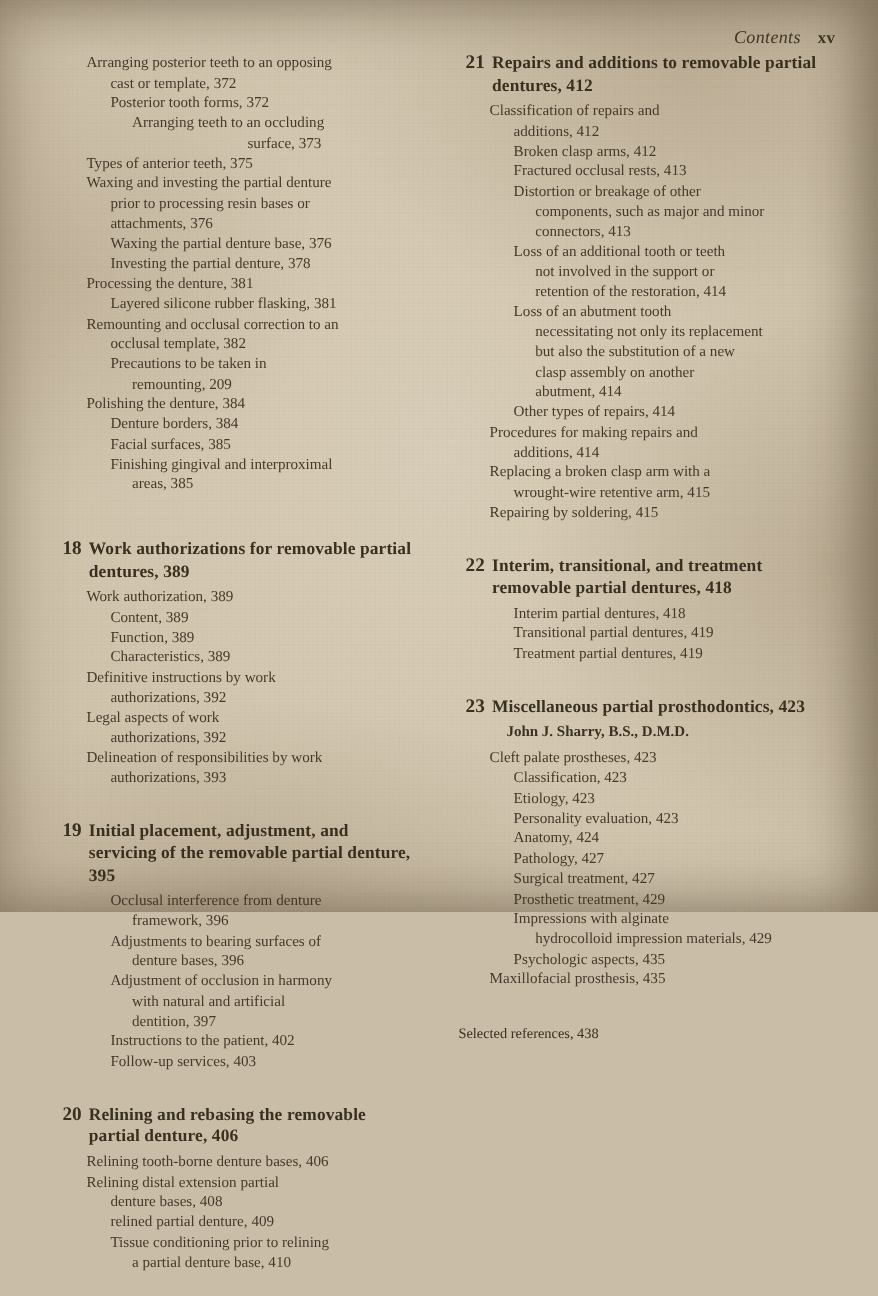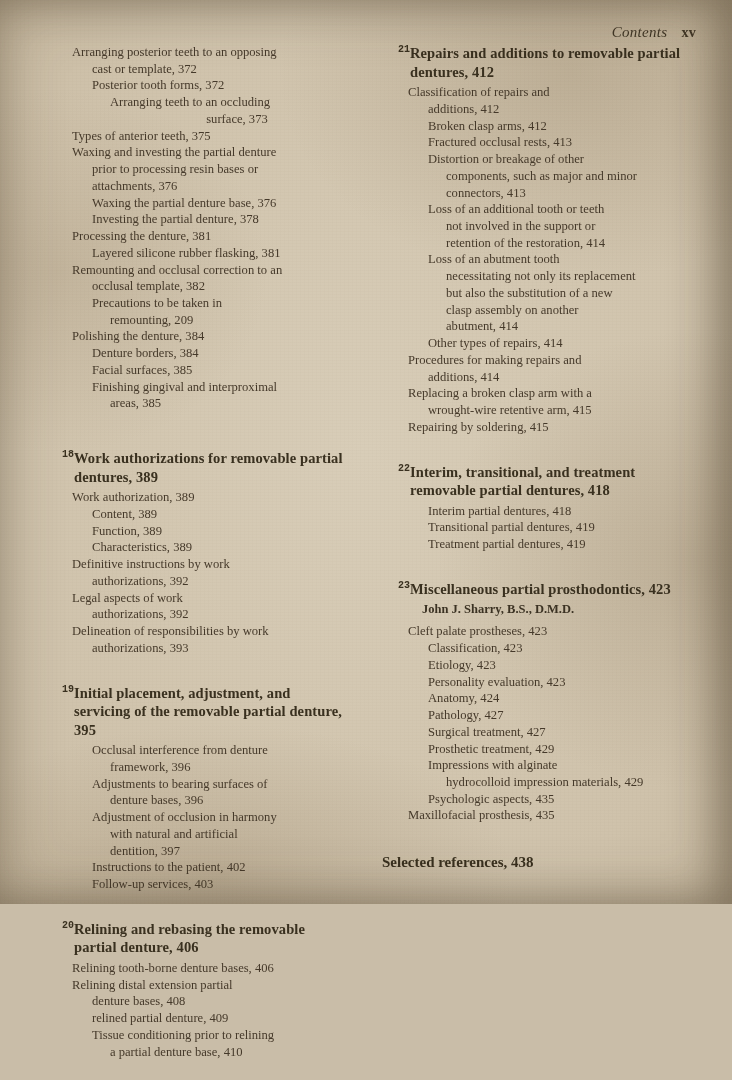--- a/index.html
+++ b/index.html
@@ -10,21 +10,21 @@
     width: 732px;
     height: 1080px;
     background: #c9bda8;
     font-family: "Liberation Serif", serif;
     color: #3a3228;
     overflow: hidden;
   }
   .page {
     position: relative;
     width: 732px;
-    height: 904px;
+    height: 760px;
     background:
       radial-gradient(ellipse 420px 300px at 78% 8%, rgba(120,100,70,0.22), rgba(120,100,70,0) 70%),
       radial-gradient(ellipse 300px 260px at 8% 30%, rgba(130,110,80,0.18), rgba(130,110,80,0) 70%),
       radial-gradient(ellipse 360px 320px at 95% 62%, rgba(110,90,60,0.20), rgba(110,90,60,0) 72%),
       radial-gradient(ellipse 420px 220px at 30% 97%, rgba(120,100,70,0.22), rgba(120,100,70,0) 70%),
       radial-gradient(ellipse 700px 900px at 50% 50%, #d8cdb8 0%, #cfc2ab 55%, #bdae93 100%);
     box-sizing: border-box;
   }
   .grain {
     position: absolute;
@@ -75,26 +75,25 @@
     margin-bottom: 14px;
     position: relative;
   }
   .chapter-head {
     display: flex;
     align-items: flex-start;
     margin-bottom: 3px;
   }
   .chapter-num {
     font-weight: bold;
-    font-size: 10px;
+    font-size: 16px;
     width: 28px;
     flex: 0 0 28px;
-    text-align: right;
+    text-align: center;
     color: #39301f;
-    font-family: Liberation Mono, monospace;
   }
   .chapter-title {
     font-weight: bold;
     font-size: 14.5px;
     line-height: 1.28;
     color: #39301f;
     letter-spacing: 0.1px;
   }
   .author {
     font-weight: bold;
@@ -113,22 +112,22 @@
     text-indent: -12px;
   }
   .lvl0 { padding-left: 38px; }
   .lvl1 { padding-left: 58px; }
   .lvl2 { padding-left: 76px; }
   .lvl3 { padding-left: 94px; text-align: center; }
   .top-block {
     margin-bottom: 24px;
   }
   .selected-refs {
-    font-weight: bold;
-    font-size: 15px;
+    font-weight: normal;
+    font-size: 12px;
     margin-top: 30px;
     margin-left: 0px;
     color: #39301f;
   }
   .spacer-md { height: 13px; }
 </style>
 </head>
 <body>
 
 <div class="page">

